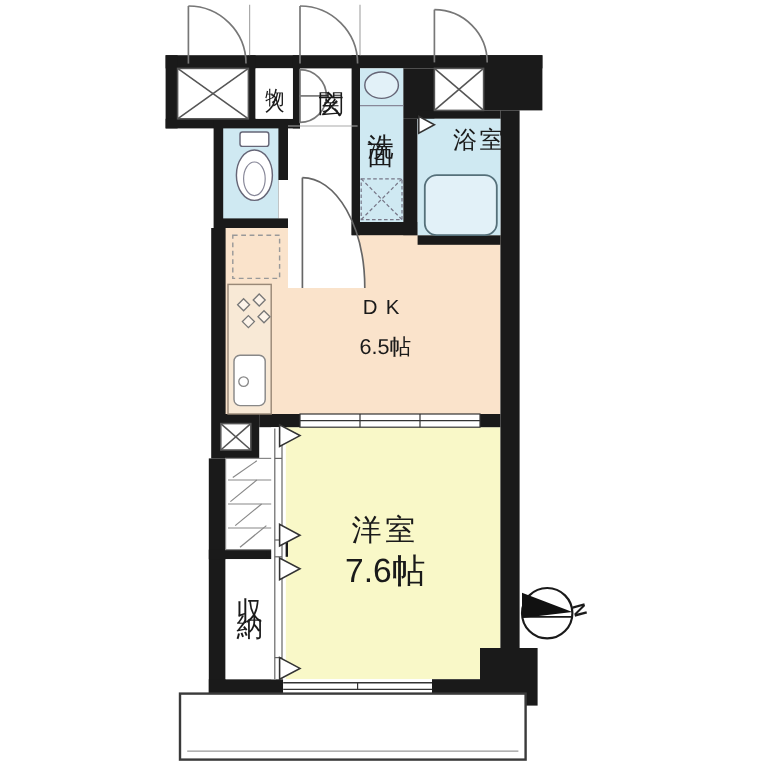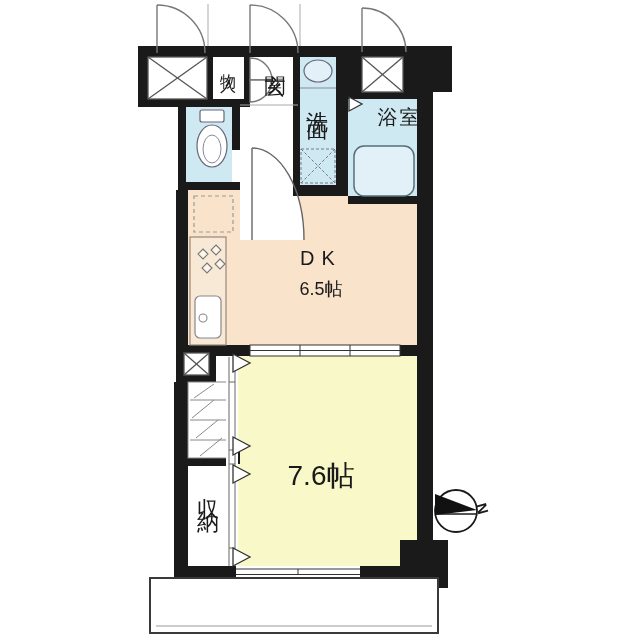--- a/index.html
+++ b/index.html
@@ -183,23 +183,24 @@
 </svg>
 
 <div class="lbl vert" style="left:220px;top:61px;font-size:16px;letter-spacing:3px;">物入</div>
 
 <div class="lbl vert" style="left:265px;top:58px;font-size:21px;letter-spacing:2px;">玄関</div>
 
 <div class="lbl vert" style="left:306px;top:93px;font-size:22px;letter-spacing:9px;">洗面</div>
 
 <div class="lbl ctr" style="left:348px;top:107px;width:69px;font-size:20px;letter-spacing:2px;margin-left:17px;">浴室</div>
 
-<div class="lbl ctr" style="left:276px;top:248px;width:90px;font-size:20px;letter-spacing:7px;">DK</div>
+<div class="lbl ctr" style="left:276px;top:248px;width:90px;font-size:17px;letter-spacing:7px;">DK</div>
 <div class="lbl ctr" style="left:266px;top:280px;width:110px;font-size:18px;">6.5帖</div>
 
+<div class="lbl ctr" style="left:266px;top:430px;width:110px;font-size:25px;letter-spacing:3px;">洋室</div>
 <div class="lbl ctr" style="left:266px;top:462px;width:110px;font-size:28px;">7.6帖</div>
 
 <div class="lbl vert" style="left:197px;top:480px;font-size:22px;letter-spacing:14px;">収納</div>
 
 
 <div class="lbl" style="left:477px;top:501px;font-size:15px;font-weight:bold;transform:rotate(75deg);">N</div>
 
 </div>
 
 </body></html>

